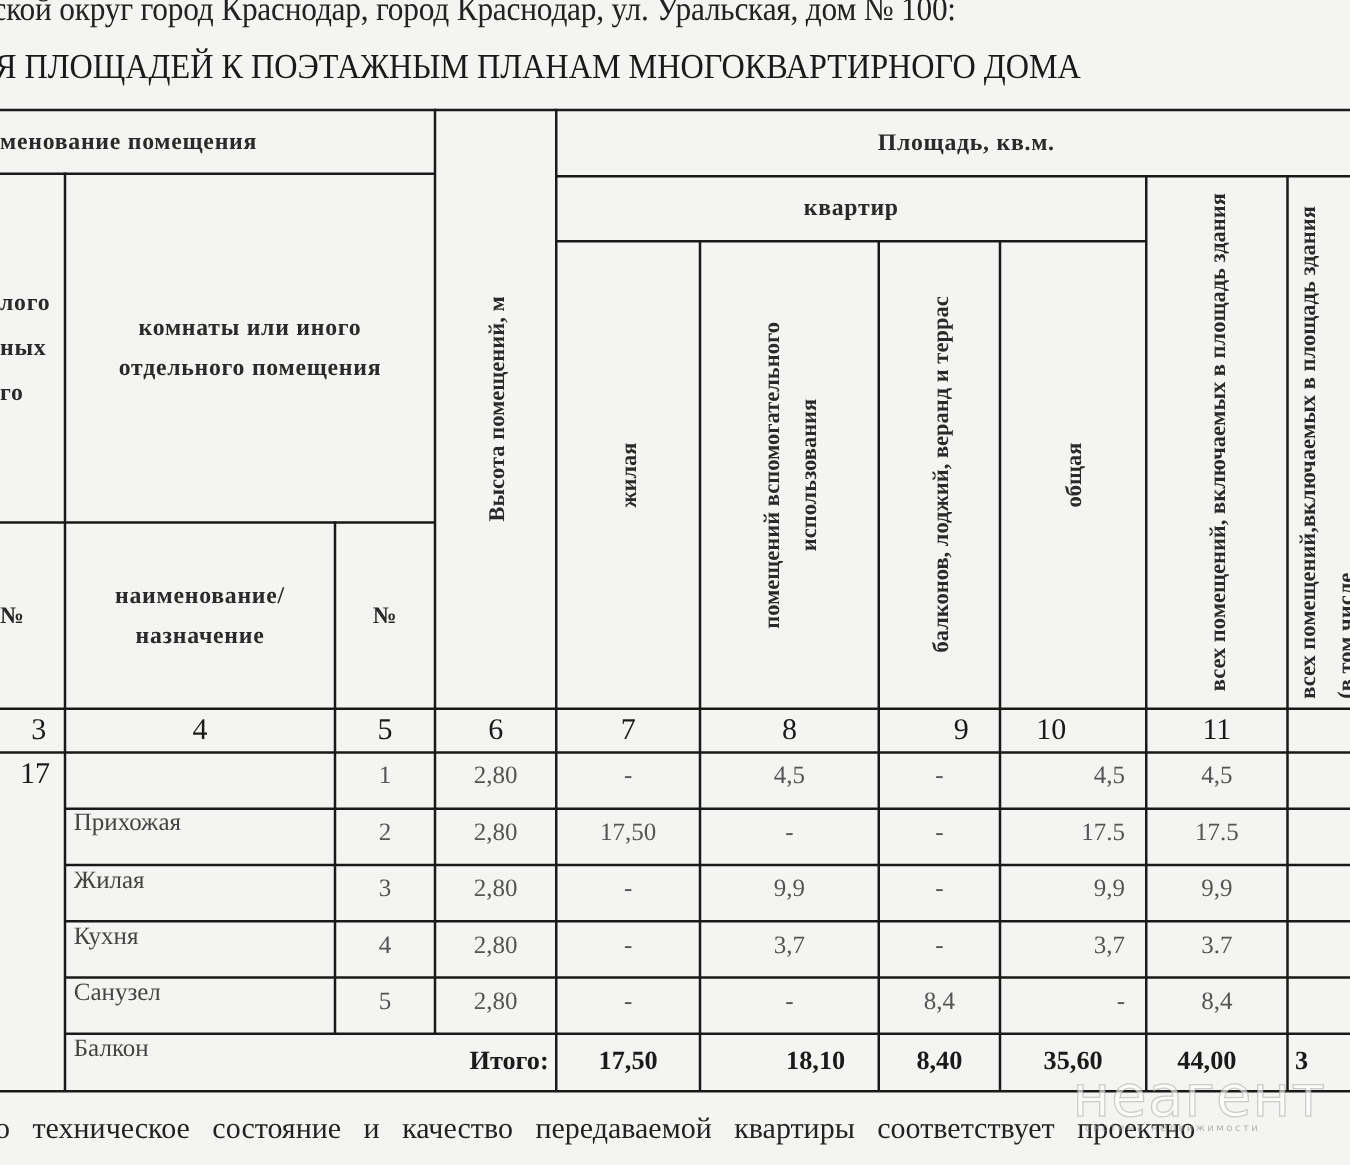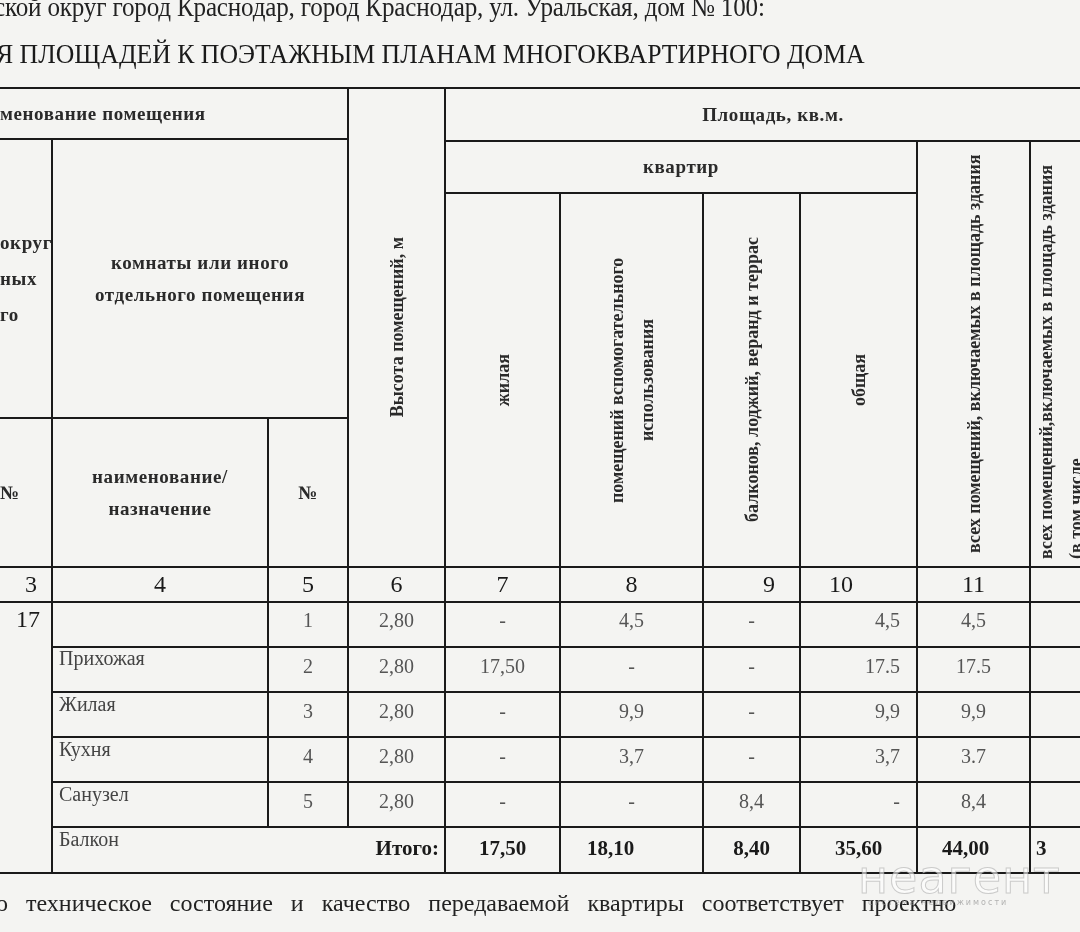--- a/index.html
+++ b/index.html
@@ -55,21 +55,21 @@
   <div class="vline" style="left:559px;top:192px;height:681px;"></div>
   <div class="vline" style="left:702px;top:192px;height:681px;"></div>
   <div class="vline" style="left:799px;top:192px;height:681px;"></div>
   <div class="vline" style="left:916px;top:140px;height:733px;"></div>
   <div class="vline" style="left:1029px;top:140px;height:733px;"></div>
 </div>
 
 <div class="cell hdr" style="left:0;top:89px;width:300px;height:49px;justify-content:flex-start;">менование помещения</div>
 
 <div class="cell hdr" style="left:0;top:140px;width:51px;height:277px;flex-direction:column;align-items:flex-start;justify-content:center;line-height:36px;">
-  <span>округ</span>
+  <span>лого</span>
   <span>ных</span>
   <span>го</span>
 </div>
 
 <div class="cell hdr" style="left:70px;top:140px;width:260px;height:277px;">комнаты или иного отдельного помещения</div>
 
 <div class="cell hdr" style="left:0;top:419px;width:20px;height:147px;justify-content:flex-start;">№</div>
 <div class="cell hdr" style="left:53px;top:419px;width:214px;height:147px;padding:0 7px;">наименование/ назначение</div>
 <div class="cell hdr" style="left:269px;top:419px;width:78px;height:147px;">№</div>
 
@@ -164,21 +164,21 @@
   <div class="cell val" style="left:446px;top:783px;width:113px;height:36px;">-</div>
   <div class="cell val" style="left:561px;top:783px;width:141px;height:36px;">-</div>
   <div class="cell val" style="left:704px;top:783px;width:95px;height:36px;">8,4</div>
   <div class="cell val right" style="left:801px;top:783px;width:115px;height:36px;">-</div>
   <div class="cell val" style="left:918px;top:783px;width:111px;height:36px;">8,4</div>
 </div>
 
 <div>
   <div class="cell total" style="left:53px;top:828px;width:386px;height:40px;justify-content:flex-end;">Итого:</div>
   <div class="cell total" style="left:446px;top:828px;width:113px;height:40px;">17,50</div>
-  <div class="cell total" style="left:540px;top:828px;width:141px;height:40px;">18,10</div>
+  <div class="cell total" style="left:582px;top:828px;width:141px;height:40px;">18,10</div>
   <div class="cell total" style="left:704px;top:828px;width:95px;height:40px;">8,40</div>
   <div class="cell total" style="left:801px;top:828px;width:115px;height:40px;">35,60</div>
   <div class="cell total" style="left:918px;top:828px;width:95px;height:40px;">44,00</div>
   <div class="cell total" style="left:1036px;top:828px;width:44px;height:40px;justify-content:flex-start;">3</div>
 </div>
 
 <div class="abs footer">о техническое состояние и качество передаваемой квартиры соответствует проектно</div>
 
 <div class="abs watermark">неагент</div>
 <div class="abs watermark-sub">система недвижимости</div>

